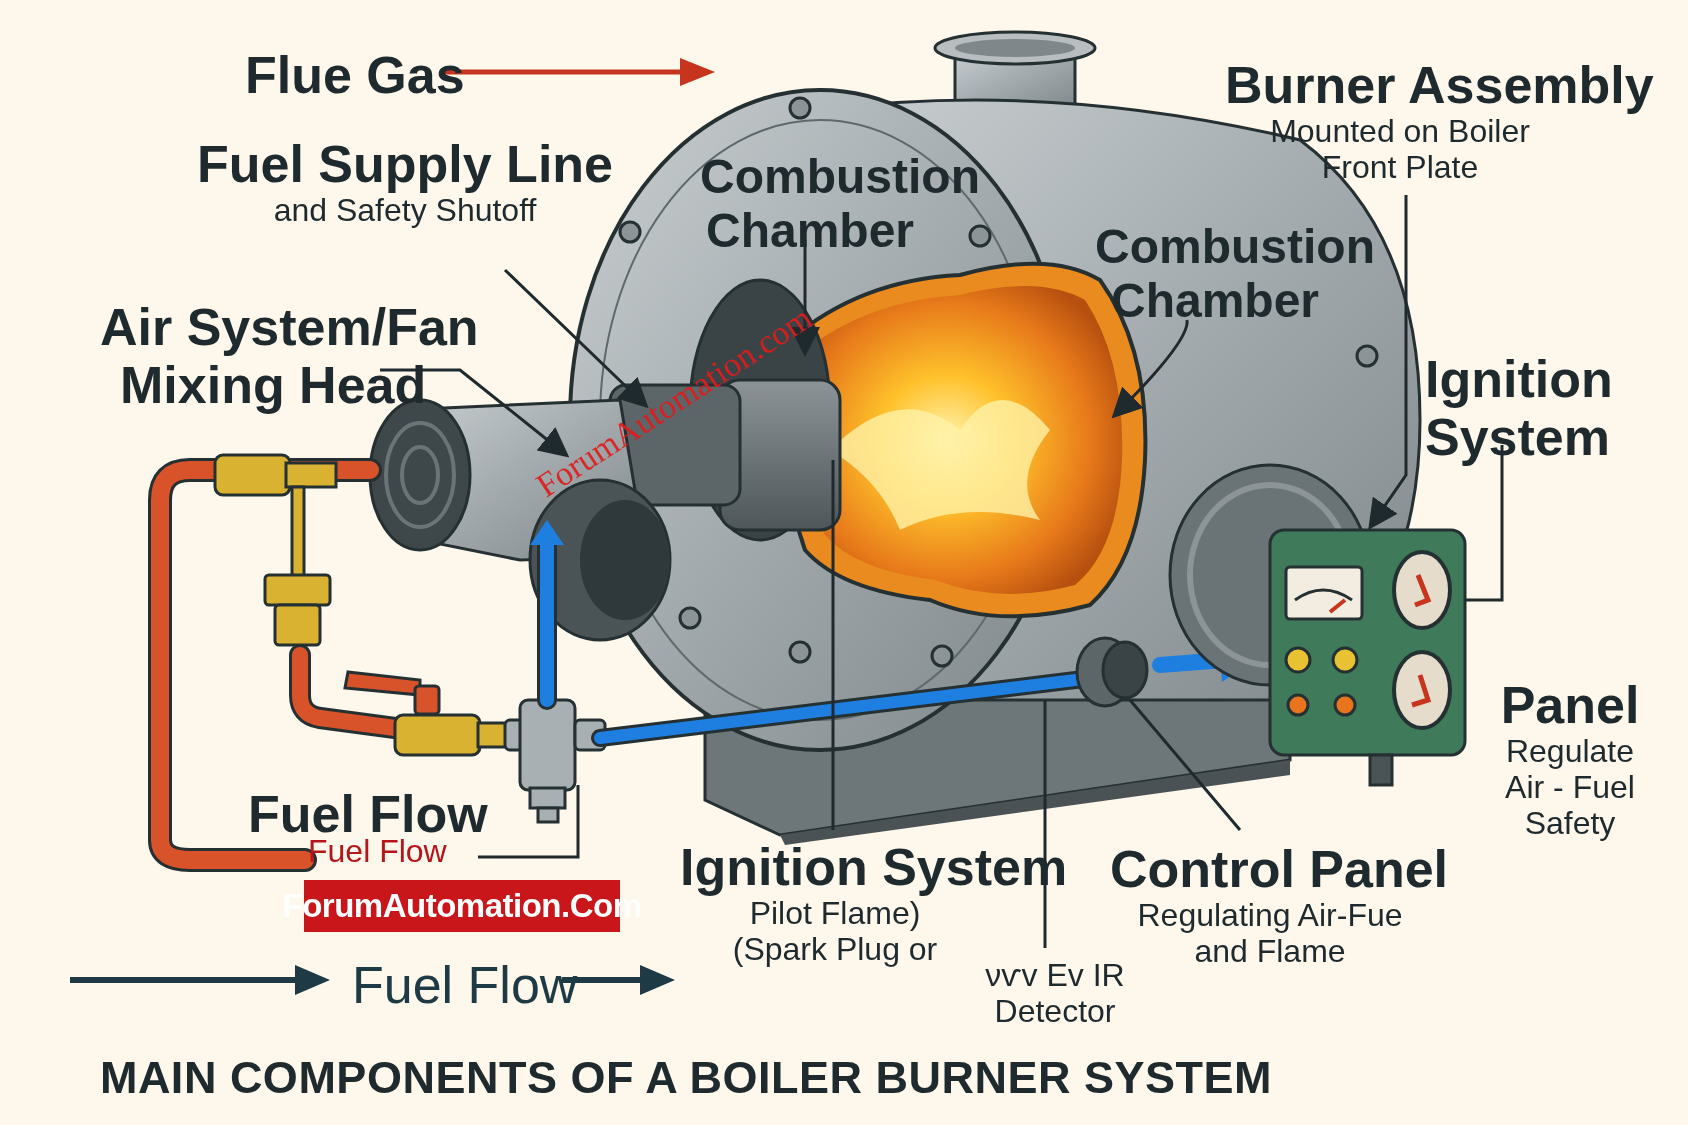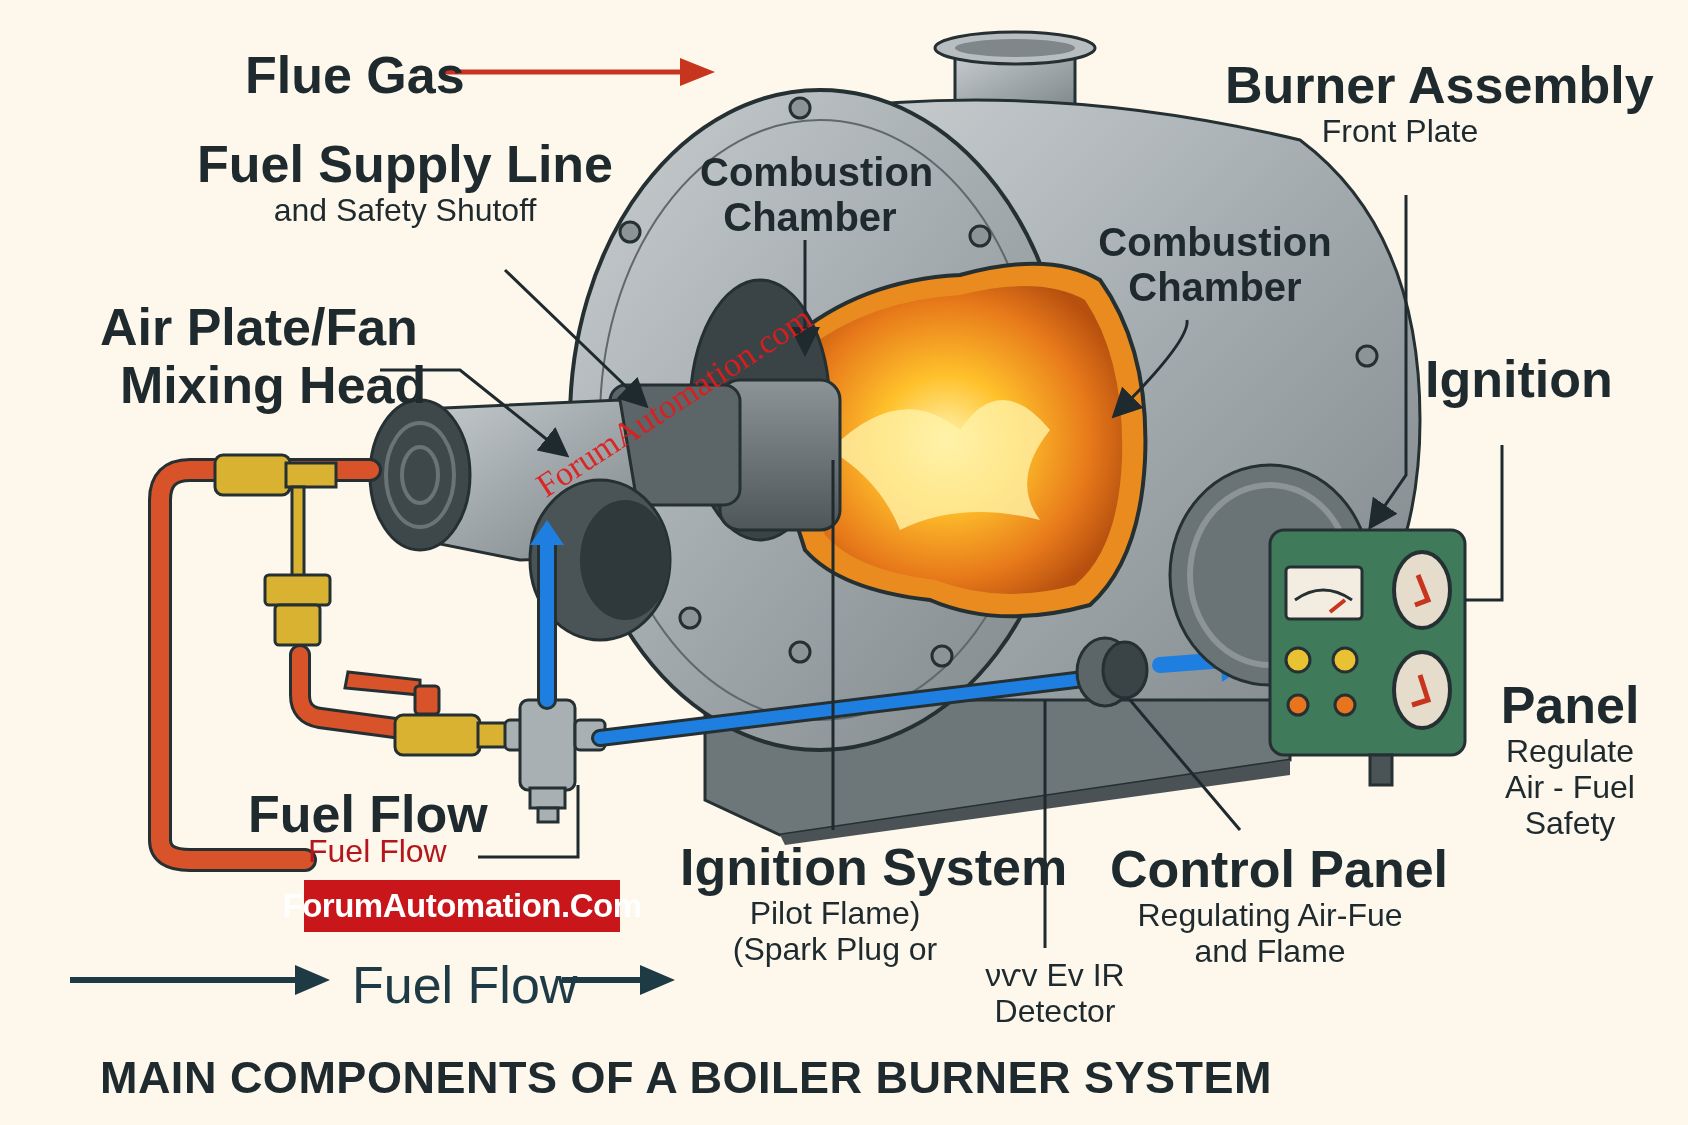--- a/index.html
+++ b/index.html
@@ -1,21 +1,21 @@
 <!DOCTYPE html>
 <html><head>
 <meta charset="utf-8">
 <style>
   html, body { margin:0; padding:0; }
   body { width:1688px; height:1125px; background:#fdf7ec; position:relative; overflow:hidden;
          font-family:"Liberation Sans", "DejaVu Sans", sans-serif; color:#1e2a2e; }
   .lbl { position:absolute; text-align:center; font-weight:700; line-height:1.12; white-space:nowrap; }
   .sub { font-weight:400; }
   .big { font-size:52px; }
-  .mid { font-size:40px; }
+  .mid { font-size:48px; }
   .small { font-size:32px; }
   svg#art { position:absolute; left:0; top:0; }
   .brand { position:absolute; left:304px; top:880px; width:316px; height:52px; background:#c8161b;
            color:#fff; font-weight:700; font-size:33px; display:flex; align-items:center; justify-content:center; letter-spacing:-0.5px; }
   .wm { position:absolute; left:540px; top:470px; color:#e01c1c; font-family:"Liberation Serif", serif;
         font-size:34px; transform:rotate(-33deg); transform-origin:left center; opacity:0.92; }
   .title { position:absolute; left:0; width:1372px; top:1052px; text-align:center; font-size:45px; font-weight:700; letter-spacing:0.5px; }
 </style>
 </head>
 <body>
@@ -185,41 +185,43 @@
 <div class="wm">ForumAutomation.com</div>
 
 <div class="lbl big" style="left:245px; top:46px;">Flue Gas</div>
 
 <div class="lbl" style="left:195px; top:135px; width:420px;">
   <div class="big">Fuel Supply Line</div>
   <div class="small sub">and Safety Shutoff</div>
 </div>
 
 <div class="lbl" style="left:100px; top:298px; width:300px;">
-  <div class="big">Air Plate/Fan</div>
+  <div class="big">Air System/Fan</div>
   <div class="big" style="text-align:left; padding-left:20px;">Mixing Head</div>
 </div>
 
 <div class="lbl" style="left:700px; top:150px; width:220px;">
   <div class="mid">Combustion</div>
   <div class="mid">Chamber</div>
 </div>
 
 <div class="lbl" style="left:1095px; top:220px; width:240px;">
   <div class="mid">Combustion</div>
   <div class="mid">Chamber</div>
 </div>
 
 <div class="lbl" style="left:1225px; top:56px; width:350px;">
   <div class="big">Burner Assembly</div>
+  <div class="small sub">Mounted on Boiler</div>
   <div class="small sub">Front Plate</div>
 </div>
 
 <div class="lbl" style="left:1425px; top:350px; width:170px;">
   <div class="big">Ignition</div>
+  <div class="big">System</div>
 </div>
 
 <div class="lbl" style="left:1480px; top:676px; width:180px;">
   <div class="big">Panel</div>
   <div class="small sub">Regulate</div>
   <div class="small sub">Air - Fuel</div>
   <div class="small sub">Safety</div>
 </div>
 
 <div class="lbl big" style="left:248px; top:785px;">Fuel Flow</div>

